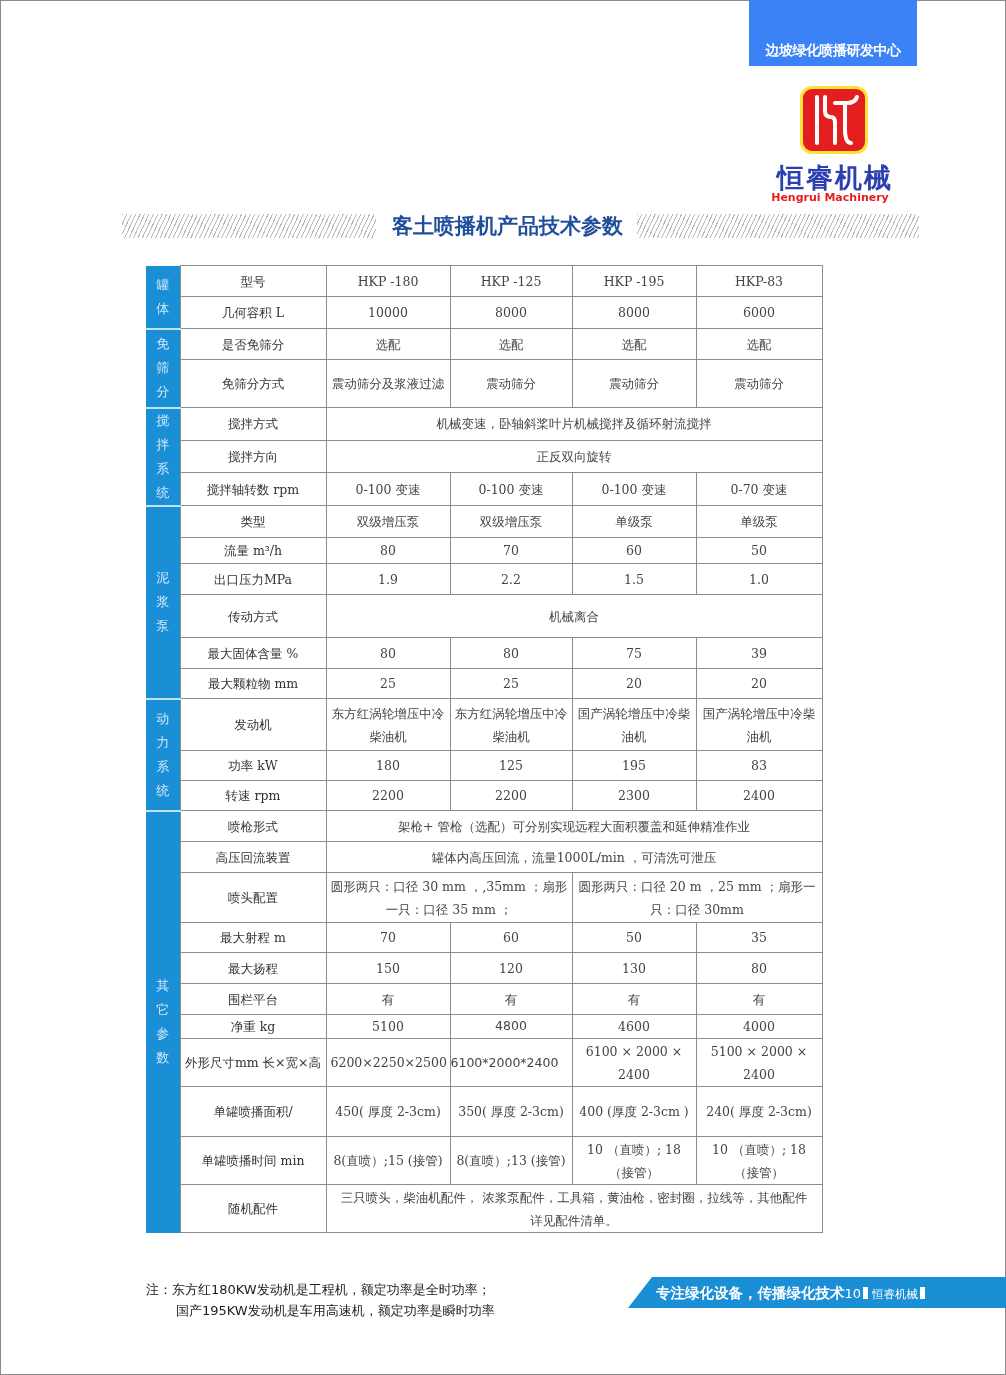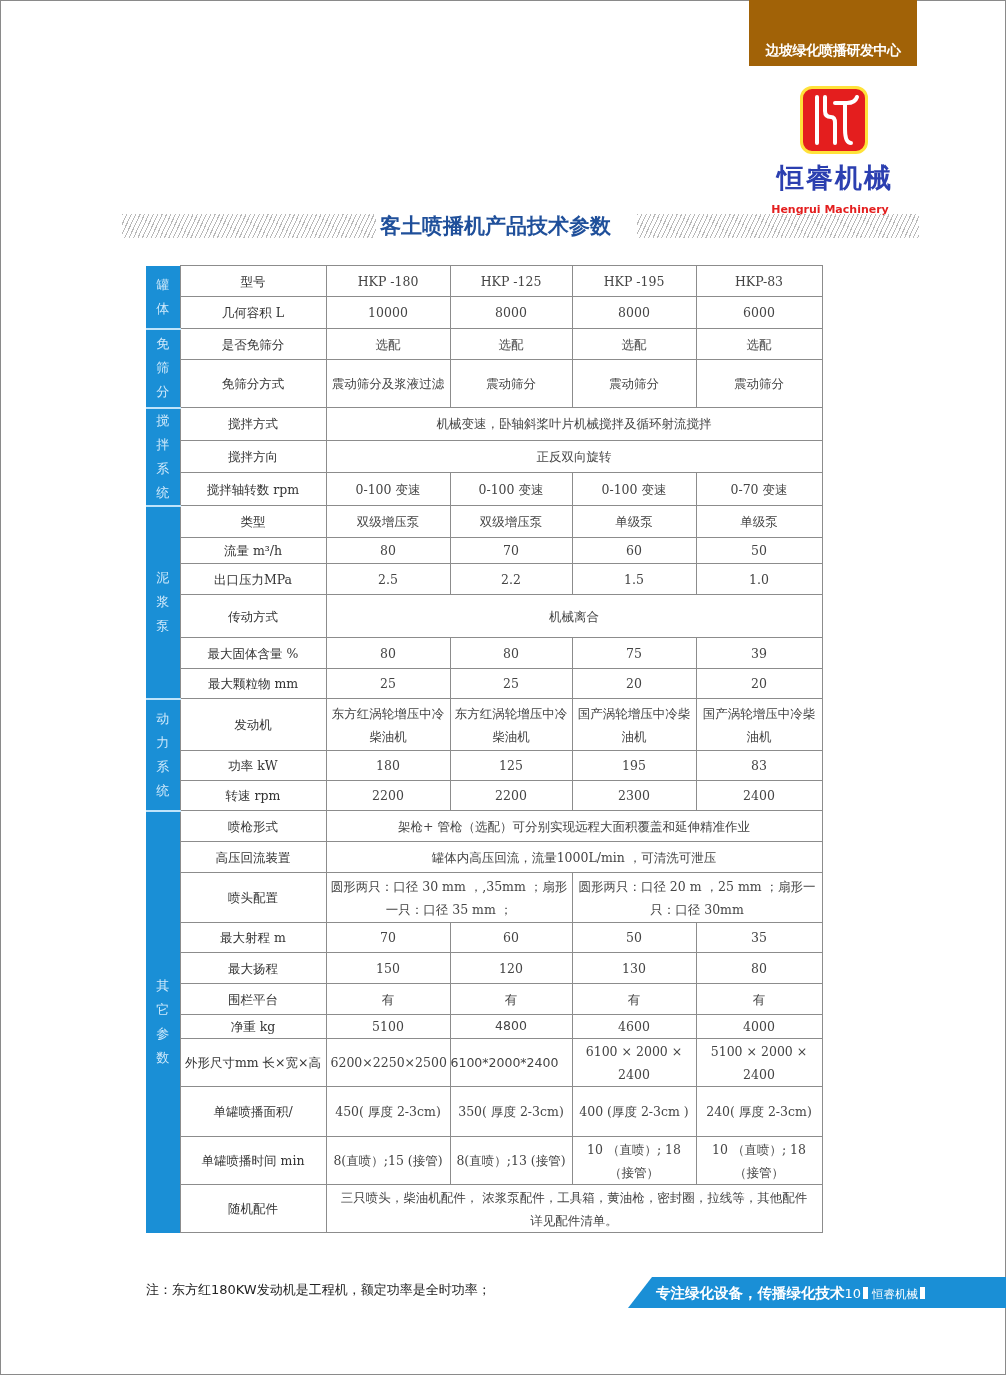--- a/index.html
+++ b/index.html
@@ -1,31 +1,31 @@
 <!DOCTYPE html>
 <html><head>
 <meta charset="utf-8">
 <style>
   html, body { margin:0; padding:0; }
   body { width:1006px; height:1375px; position:relative; background:#fff; overflow:hidden;
          font-family:"DejaVu Serif", "Liberation Serif", serif; }
   .page-border { position:absolute; left:0; top:0; width:1004px; height:1373px; border:1px solid #8a8a8a; }
-  .top-banner { position:absolute; left:749px; top:0; width:168px; height:66px; background:#a16207; }
+  .top-banner { position:absolute; left:749px; top:0; width:168px; height:66px; background:#3b82f6; }
   .top-banner span { position:absolute; left:0; right:0; bottom:6px; text-align:center; color:#fff;
          font-family:"DejaVu Sans","Liberation Sans",sans-serif; font-weight:bold; font-size:14px; letter-spacing:-0.5px; }
   .logo { position:absolute; left:800px; top:86px; width:68px; height:68px; background:#e41e1e;
           border:3px solid #ffe23a; border-radius:12px; box-sizing:border-box; }
   .logo svg { position:absolute; left:0; top:0; }
   .brand-cn { position:absolute; left:770px; top:160px; width:130px; text-align:center; color:#2b3fb0;
           font-family:"DejaVu Sans","Liberation Sans",sans-serif; font-weight:bold; font-size:27px; letter-spacing:2px; }
   .brand-en { position:absolute; left:760px; top:191px; width:140px; text-align:center; color:#e41e1e;
-          font-family:"DejaVu Sans","Liberation Sans",sans-serif; font-weight:bold; font-size:11px;margin-top:12px; }
+          font-family:"DejaVu Sans","Liberation Sans",sans-serif; font-weight:bold; font-size:11px; }
   .hatch { position:absolute; top:214px; height:24px;
            background:repeating-linear-gradient(115deg, #b9b9b9 0 1px, transparent 1px 4px); }
-  .page-title { position:absolute; left:380px; top:212px; width:255px; 
+  .page-title { position:absolute; left:380px; top:212px; width:255px; text-align:center;
            color:#1f4f9a; font-family:"DejaVu Sans","Liberation Sans",sans-serif; font-weight:bold; font-size:21px; }
   table.spec { position:absolute; left:146px; top:265px; width:676px; border-collapse:collapse; table-layout:fixed; }
   table.spec td { border:1px solid #8c8c8c; text-align:center; vertical-align:middle; font-size:12.5px; color:#444;
                   padding:0 4px; line-height:23px; }
   table.spec td.grp { background:#1a8fd6; color:#cfe9fb; border:none; border-bottom:2px solid #bfe3fa;
                       font-size:13px; line-height:24px; padding:0; }
   table.spec td.lbl { color:#333; }
   .note { position:absolute; left:146px; top:1279px; font-family:"DejaVu Sans","Liberation Sans",sans-serif;
           font-size:13px; color:#222; line-height:21px; }
   .note .l2 { padding-left:30px; }
@@ -135,21 +135,21 @@
     </tr>
     <tr style="height:26px">
       <td class="lbl">流量 m³/h</td>
       <td>80</td>
       <td>70</td>
       <td>60</td>
       <td>50</td>
     </tr>
     <tr style="height:31px">
       <td class="lbl">出口压力MPa</td>
-      <td>2.5</td>
+      <td>1.9</td>
       <td>2.2</td>
       <td>1.5</td>
       <td>1.0</td>
     </tr>
     <tr style="height:43px">
       <td class="lbl">传动方式</td>
       <td colspan="4">机械离合</td>
     </tr>
     <tr style="height:31px">
       <td class="lbl">最大固体含量 %</td>
@@ -254,18 +254,19 @@
     </tr>
     <tr style="height:48px">
       <td class="lbl">随机配件</td>
       <td colspan="4" style="padding:0 14px;">三只喷头，柴油机配件， 浓浆泵配件，工具箱，黄油枪，密封圈，拉线等，其他配件详见配件清单。</td>
     </tr>
   </tbody>
 </table>
 
 <div class="note">
   <div>注：东方红180KW发动机是工程机，额定功率是全时功率；</div>
+  <div class="l2">国产195KW发动机是车用高速机，额定功率是瞬时功率</div>
 </div>
 
 <div class="footer-band"></div>
 <div class="footer-text">
   <span class="slogan">专注绿化设备，传播绿化技术</span><span class="pg">10</span><span class="bar"></span><span class="co">恒睿机械</span><span class="bar"></span>
 </div>
 
 </body></html>

